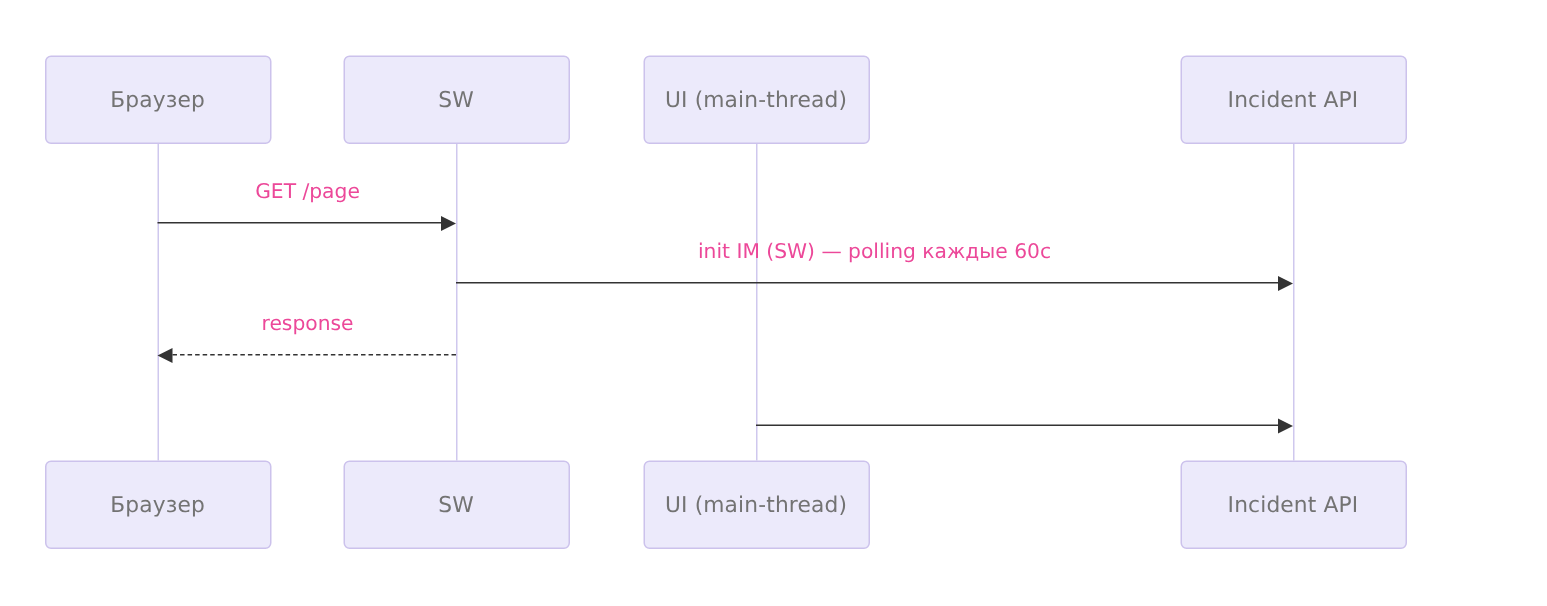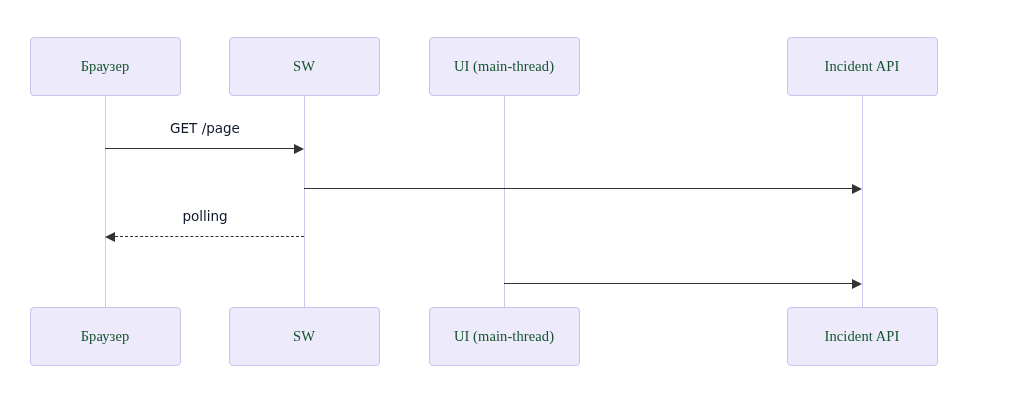--- a/index.html
+++ b/index.html
@@ -29,25 +29,24 @@
     box-sizing: border-box;
     background: #ECEAFB;
     border: 1px solid #CCC2EC;
     border-radius: 4px;
     display: flex;
     align-items: center;
     justify-content: center;
   }
   .participant-label {
     font-size: 14.5px;
-    color: #14532d;
+    color: #737373;
     letter-spacing: 0.1px;
     white-space: nowrap;
     text-align: center;
-    font-family: Liberation Serif, serif;
   }
   .msg-line {
     position: absolute;
     height: 0;
     border-top: 1.6px solid #333333;
   }
   .msg-line.dashed {
     border-top: 1.6px dashed #333333;
   }
   .arrowhead {
@@ -61,21 +60,21 @@
     border-left: 10px solid #333333;
   }
   .arrowhead.left {
     border-top: 5px solid transparent;
     border-bottom: 5px solid transparent;
     border-right: 10px solid #333333;
   }
   .msg-label {
     position: absolute;
     font-size: 13.5px;
-    color: #0f172a;
+    color: #ec4899;
     white-space: nowrap;
     transform: translateX(-50%);
     text-align: left;
   }
 </style>
 </head>
 <body>
 
 <div id="diagram-root">
     <div class="lifeline" style="left: 105px; top: 96px; height: 211px;"></div>
@@ -104,18 +103,19 @@
       <span class="participant-label">UI (main-thread)</span>
     </div>
     <div class="participant-box" style="left: 786.5px; top: 307px;">
       <span class="participant-label">Incident API</span>
     </div>
     <div class="msg-line" style="left: 105px; width: 189px; top: 148px;"></div>
     <div class="arrowhead right" style="top: 144px; left: 294px;"></div>
     <div class="msg-label" style="left: 205px; top: 120px;">GET /page</div>
     <div class="msg-line" style="left: 304px; width: 548px; top: 188px;"></div>
     <div class="arrowhead right" style="top: 184px; left: 852px;"></div>
+    <div class="msg-label" style="left: 583px; top: 160px;">init IM (SW) — polling каждые 60с</div>
     <div class="msg-line dashed" style="left: 115px; width: 189px; top: 236px;"></div>
     <div class="arrowhead left" style="top: 232px; left: 105px;"></div>
-    <div class="msg-label" style="left: 205px; top: 208px;">polling</div>
+    <div class="msg-label" style="left: 205px; top: 208px;">response</div>
     <div class="msg-line" style="left: 504px; width: 348px; top: 283px;"></div>
     <div class="arrowhead right" style="top: 279px; left: 852px;"></div>
   </div>
 
 </body></html>

